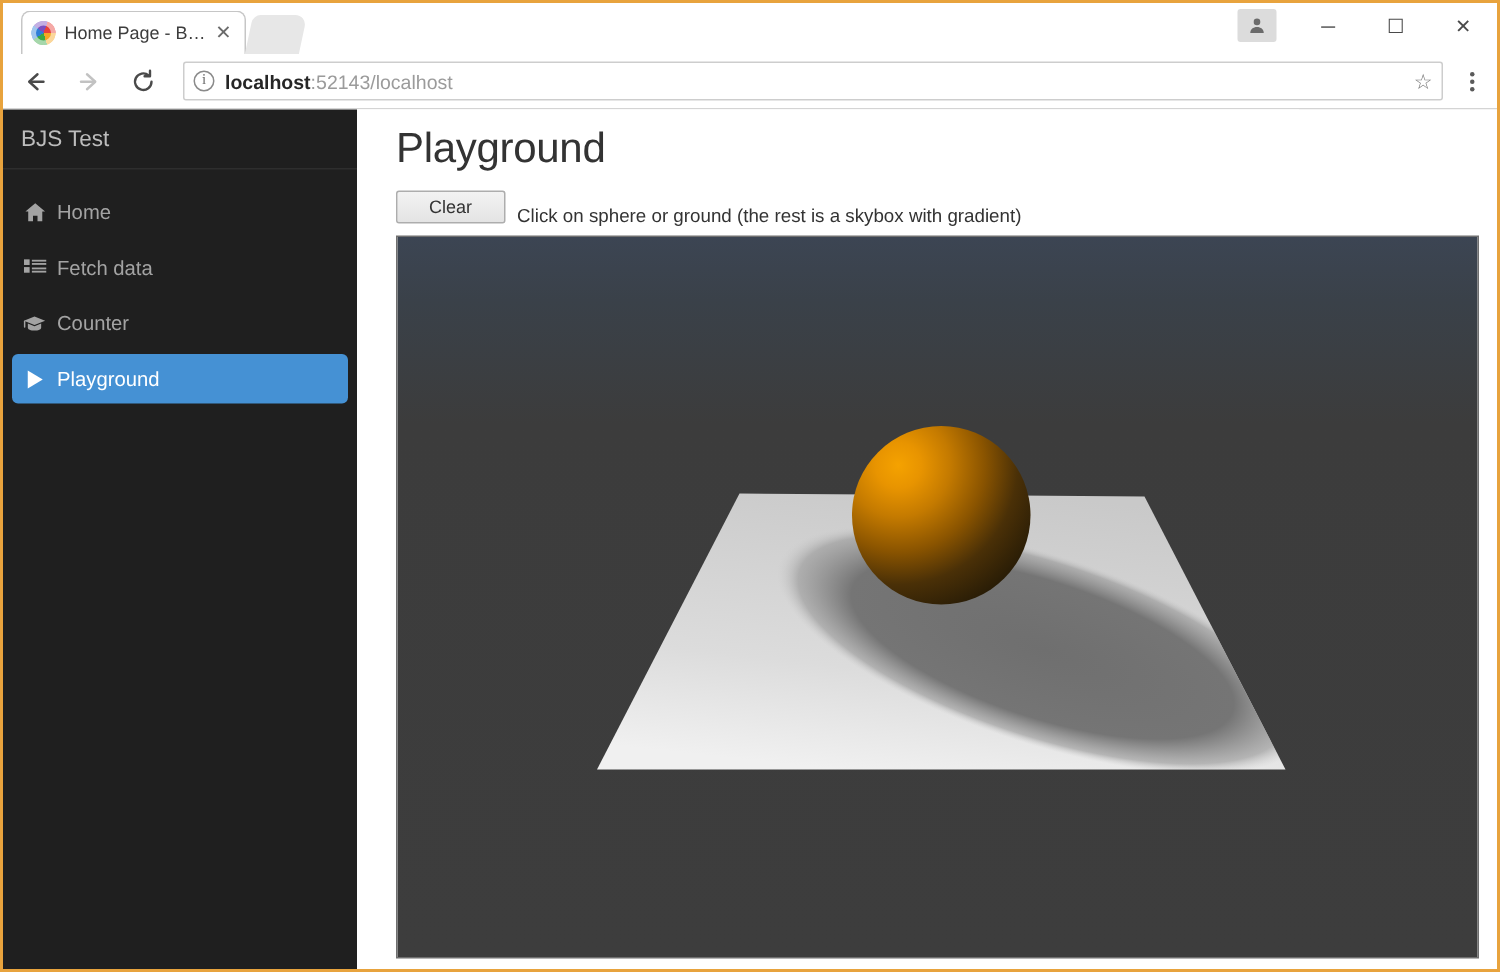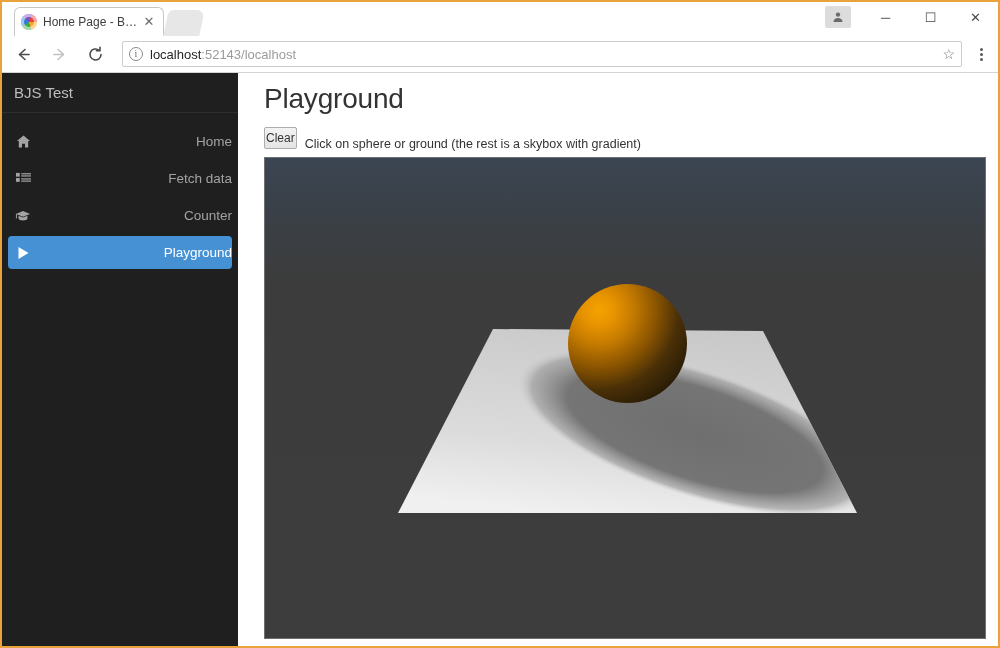--- a/index.html
+++ b/index.html
@@ -106,21 +106,21 @@
     padding: 0 6px;
   }
   #info-icon {
     width: 14px; height: 14px; flex: 0 0 14px;
     border: 1.3px solid #8a8a8a; border-radius: 50%;
     font-size: 10px; line-height: 12px; text-align: center;
     color: #6e6e6e; font-family: "Liberation Serif", serif;
     margin-right: 7px;
   }
   #url { font-size: 13px; color: #9b9b9b; white-space: nowrap; }
-  #url b { color: #262626; font-weight: normal; }
+  #url b { color: #262626; font-weight: bold; }
   #star-icon { margin-left: auto; color: #777; font-size: 14px; cursor: pointer; }
   #menu-dots {
     width: 26px; height: 30px; margin-right: 4px;
     display: flex; flex-direction: column;
     align-items: center; justify-content: center;
     cursor: pointer;
   }
   #menu-dots i {
     width: 3px; height: 3px; background: #5a5a5a;
     border-radius: 50%; margin: 1px 0; display: block;
@@ -147,21 +147,20 @@
     border-bottom: 1px solid #2e2e2e;
     cursor: pointer;
   }
   #navlist { padding-top: 8px; }
   .nav-item {
     height: 33px; margin: 4px 6px;
     display: flex; align-items: center;
     border-radius: 4px;
     color: #a3a3a3; font-size: 13.5px;
     cursor: pointer;
-    justify-content: space-between;
   }
   .nav-item.active { background: #4591d4; color: #ffffff; }
   .nav-icon {
     width: 30px; flex: 0 0 30px;
     display: flex; align-items: center; justify-content: center;
   }
   .nav-icon svg { display: block; }
 
   
   #main {
@@ -177,21 +176,21 @@
   }
   #controls {
     display: flex; align-items: center;
     margin-bottom: 6px;
   }
   #clear-btn {
     font-family: "Liberation Sans", sans-serif;
     font-size: 12px; color: #333333;
     background: linear-gradient(#f3f3f3, #e4e4e4);
     border: 1px solid #adadad; border-radius: 2px;
-    padding: 3px 1px; cursor: pointer;
+    padding: 3px 21px; cursor: pointer;
   }
   #hint {
     font-size: 12.5px; color: #333333;
     margin-left: 8px; white-space: nowrap; margin-top: 12px;
   }
 
   
   #canvas3d {
     position: relative;
     width: 722px; height: 482px;

